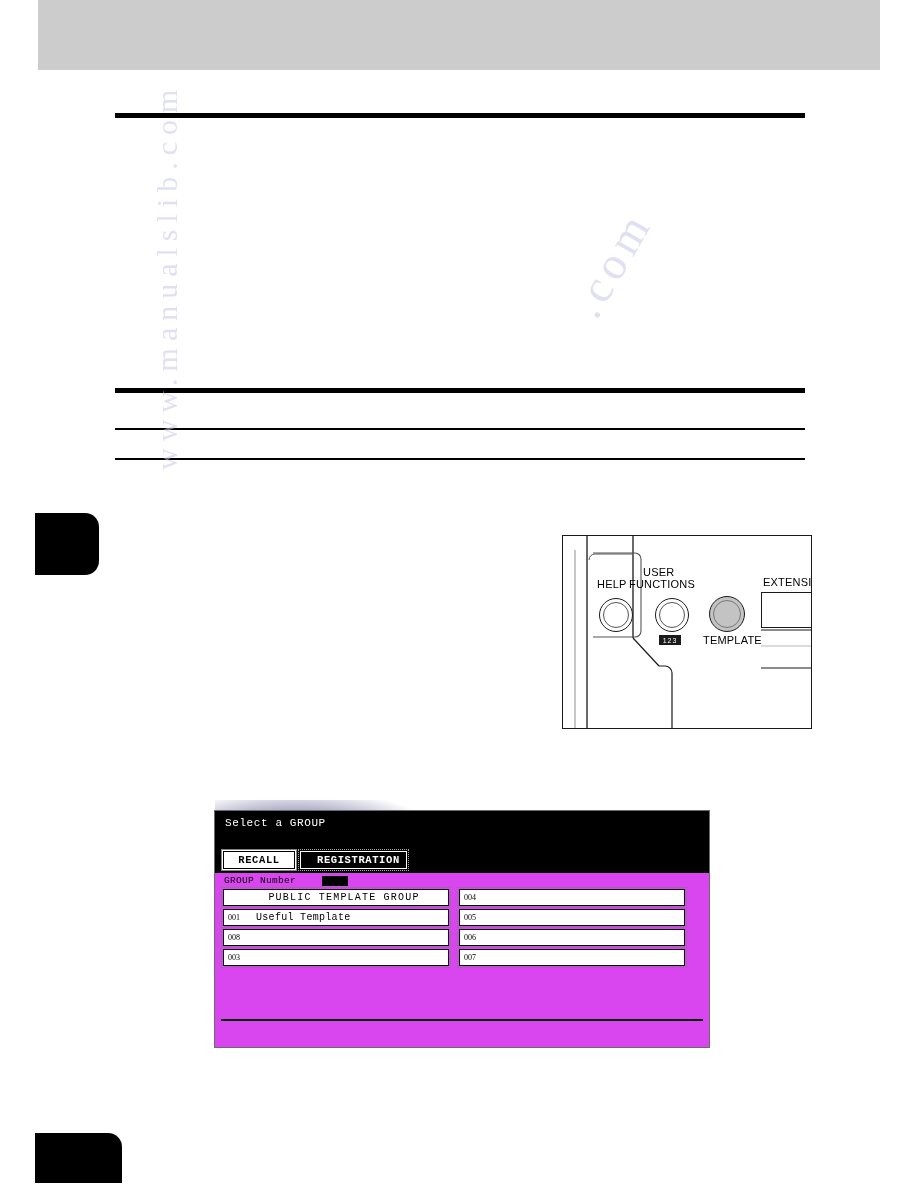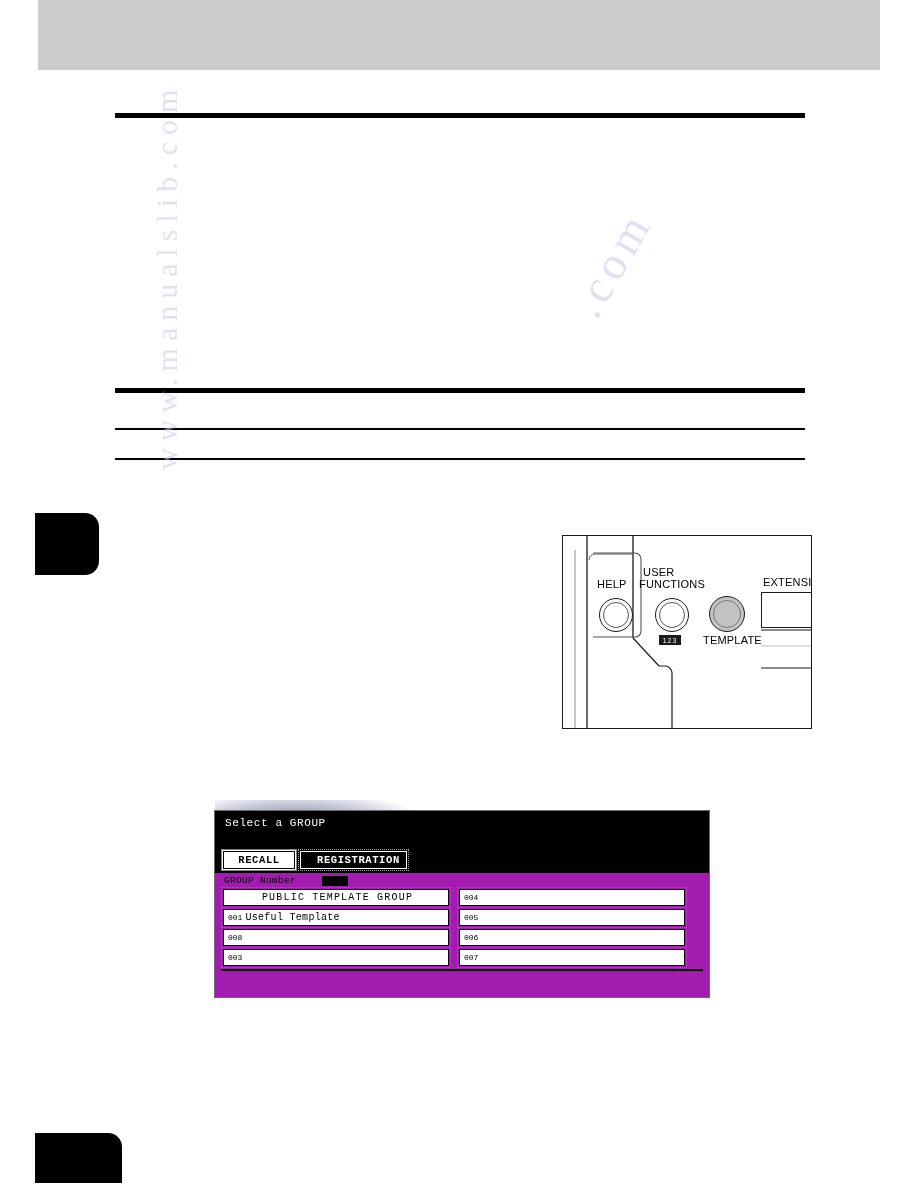--- a/index.html
+++ b/index.html
@@ -80,21 +80,21 @@
   .ill-label{
     position:absolute;
     font-family:"Liberation Sans", sans-serif;
     font-size:11px;
     color:#000;
     letter-spacing:.2px;
     white-space:nowrap;
   }
   .lbl-help{left:34px;top:42px;}
   .lbl-uf1{left:80px;top:30px;}
-  .lbl-uf2{left:76px;top:42px;}
+  .lbl-uf2{left:66px;top:42px;}
   .lbl-tmpl{left:140px;top:54px;margin-top:44px;}
   .lbl-ext{left:200px;top:40px;}
   .knob{
     position:absolute;border-radius:50%;
     border:1.6px solid #1a1a1a;background:#fff;
   }
   .knob-inner{
     position:absolute;border-radius:50%;border:1px solid #555;
   }
   .knob-help{left:36px;top:62px;width:32px;height:32px;}
@@ -105,22 +105,22 @@
     background:#1a1a1a;display:flex;align-items:center;justify-content:center;
   }
   .uf-badge span{color:#fff;font-size:7px;line-height:1;letter-spacing:1px;}
   .ext-box{
     position:absolute;left:198px;top:56px;width:62px;height:34px;
     border:1.4px solid #1a1a1a;background:#fff;
   }
 
   
   .lcd{
-    position:absolute;left:214px;top:810px;width:496px;height:188px;
-    background:#a21caf;
+    position:absolute;left:214px;top:810px;width:496px;height:238px;
+    background:#d946ef;
     border:1.5px solid #6b6b6b;
     font-family:"Liberation Mono", monospace;
     box-sizing:border-box;
   }
   .lcd-header{
     position:absolute;left:0;top:0;right:0;height:62px;background:#000;
   }
   .lcd-title{
     position:absolute;left:10px;top:6px;
     color:#fff;font-size:11px;letter-spacing:.6px;
@@ -162,21 +162,21 @@
     height:17px;
     border:1.3px solid #000;
     outline:1px dotted #7a7a7a;
     outline-offset:1px;
     background:#fff;
     display:flex;align-items:center;
     box-sizing:border-box;
     padding:0 4px;
     overflow:hidden;
   }
-  .cell .num{font-size:8px;color:#000;margin-right:3px;letter-spacing:0;}
+  .cell .num{font-size:8px;color:#000;margin-right:16px;letter-spacing:0;font-family:Liberation Serif, serif;}
   .cell .nm{font-size:10px;color:#000;letter-spacing:.3px;}
   .cell.centered{justify-content:center;}
   .cell.centered .nm{font-size:10px;letter-spacing:1.2px;}
 
   .lcd-footer{
     position:absolute;left:0;right:0;bottom:3px;height:26px;
     display:flex;align-items:center;justify-content:flex-end;
     gap:6px;padding-right:8px;
     box-sizing:border-box;
   }

